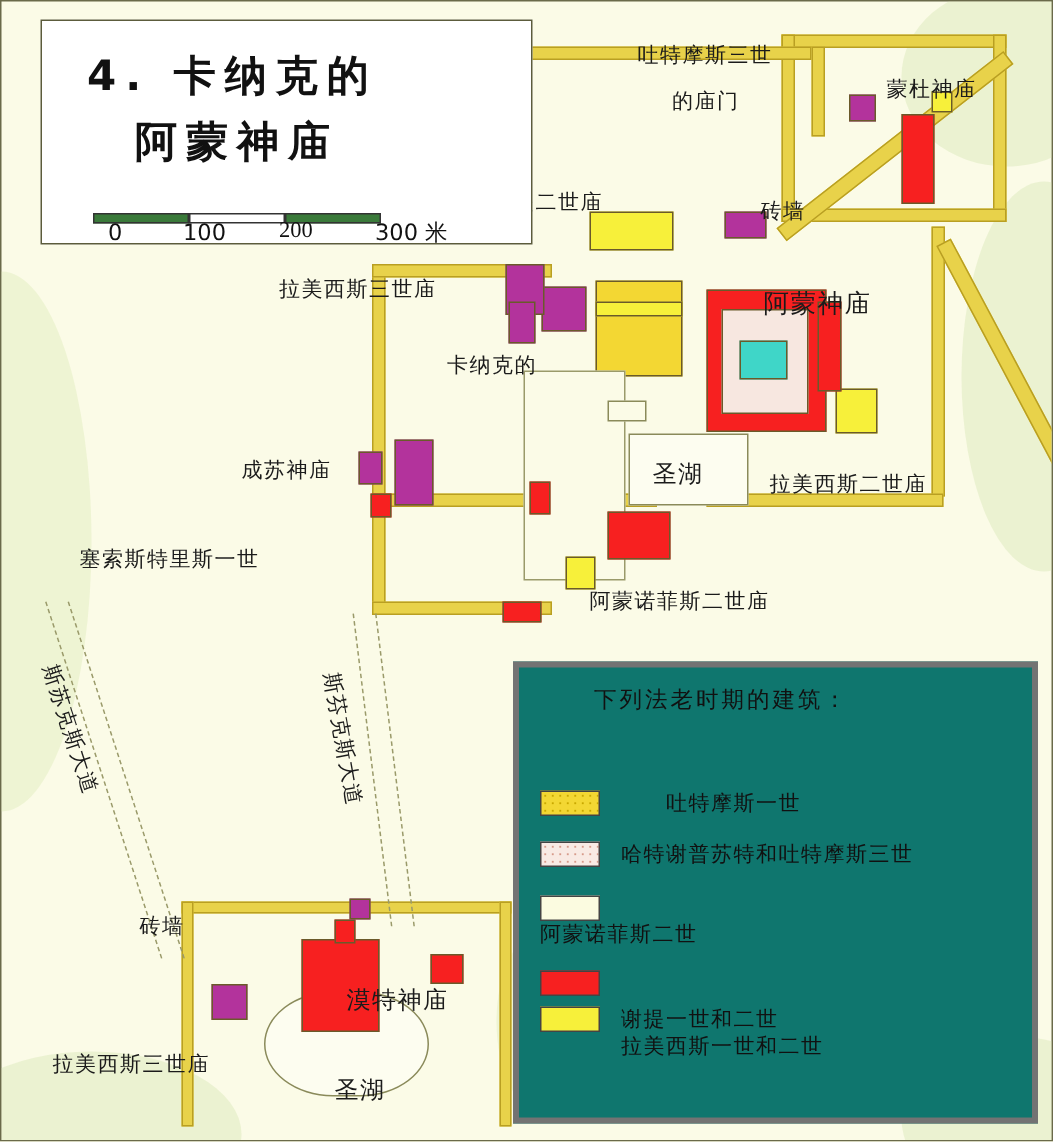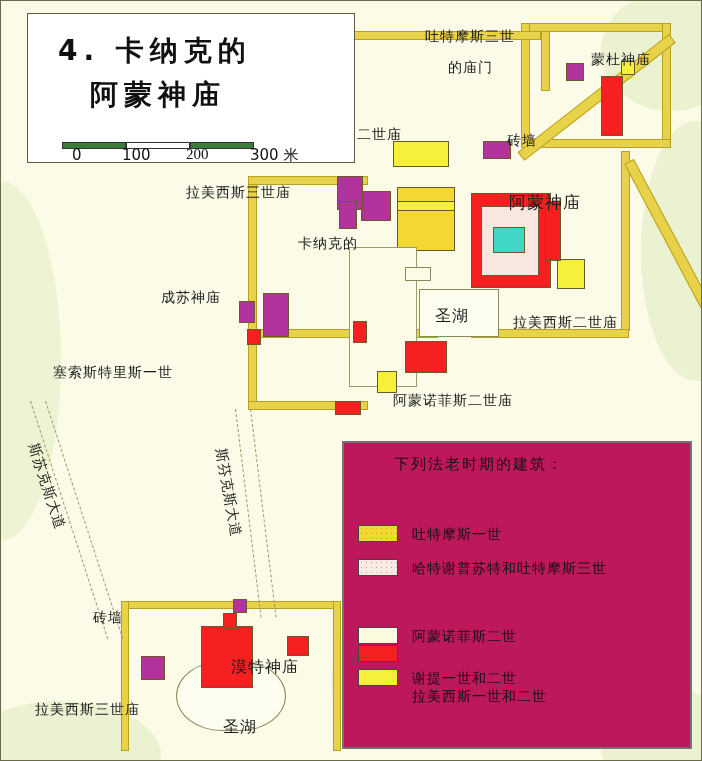--- a/index.html
+++ b/index.html
@@ -40,21 +40,21 @@
     position:absolute;left:62px;top:62px;font-size:28px;font-weight:bold;letter-spacing:6px;color:#111;
   }
   
   #scale{position:absolute;left:34px;top:128px;width:218px;height:10px;}
   #scale .seg{position:absolute;top:0;height:7px;border:1px solid #333;box-sizing:border-box;}
   #scale-labels{position:absolute;left:26px;top:132px;width:250px;height:22px;}
   #scale-labels span{position:absolute;font-size:15px;color:#111;}
   
   #legend{
     position:absolute;left:341px;top:440px;width:350px;height:308px;
-    background:#be185d;border:2px solid #737373;box-sizing:border-box;
+    background:#0f766e;border:4px solid #737373;box-sizing:border-box;
   }
   #legend .leg-title{
     position:absolute;left:50px;top:12px;font-size:15px;letter-spacing:2px;color:#111;
   }
   .leg-row{position:absolute;left:14px;display:flex;align-items:flex-start;}
   .swatch{
     width:40px;height:17px;border:1px solid #444;box-sizing:border-box;flex:0 0 auto;margin-right:14px;
   }
   .leg-text{font-size:14px;line-height:18px;color:#111;letter-spacing:1px;}
   
@@ -138,21 +138,21 @@
   <div class="bldg" style="left:232px;top:598px;width:14px;height:14px;background:#b3339c;"></div>
 
   <div class="lbl" style="left:424px;top:27px;">吐特摩斯三世</div>
   <div class="lbl" style="left:447px;top:58px;">的庙门</div>
   <div class="lbl" style="left:590px;top:50px;">蒙杜神庙</div>
   <div class="lbl" style="left:326px;top:125px;">谢提二世庙</div>
   <div class="lbl" style="left:506px;top:131px;">砖墙</div>
   <div class="lbl" style="left:508px;top:190px;font-size:17px;">阿蒙神庙</div>
   <div class="lbl" style="left:185px;top:183px;">拉美西斯三世庙</div>
   <div class="lbl" style="left:297px;top:234px;">卡纳克的</div>
-  <div class="lbl" style="left:160px;top:288px;">成苏神庙</div>
+  <div class="lbl" style="left:160px;top:304px;">成苏神庙</div>
   <div class="lbl" style="left:434px;top:305px;font-size:16px;">圣湖</div>
   <div class="lbl" style="left:512px;top:313px;">拉美西斯二世庙</div>
   <div class="lbl" style="left:52px;top:363px;">塞索斯特里斯一世</div>
   <div class="lbl" style="left:392px;top:391px;">阿蒙诺菲斯二世庙</div>
   <div class="lbl" style="left:40px;top:440px;transform:rotate(72deg);transform-origin:left top;">斯苏克斯大道</div>
   <div class="lbl" style="left:228px;top:446px;transform:rotate(80deg);transform-origin:left top;">斯芬克斯大道</div>
   <div class="lbl" style="left:92px;top:608px;">砖墙</div>
   <div class="lbl" style="left:230px;top:656px;font-size:16px;">漠特神庙</div>
   <div class="lbl" style="left:222px;top:716px;font-size:16px;">圣湖</div>
   <div class="lbl" style="left:34px;top:700px;">拉美西斯三世庙</div>
@@ -170,31 +170,31 @@
       <span style="left:68px;">100</span>
       <span style="left:132px;font-family:Liberation Serif, serif;">200</span>
       <span style="left:196px;">300 米</span>
     </div>
   </div>
 
   <div id="legend">
     <div class="leg-title">下列法老时期的建筑：</div>
 
 
-    <div class="leg-row" style="top:82px;">
+    <div class="leg-row" style="top:82px;gap:30px;">
       <div class="swatch" style="background:#f3d733;background-image:radial-gradient(#c9a800 18%,transparent 19%);background-size:5px 5px;"></div>
       <div class="leg-text">吐特摩斯一世</div>
     </div>
 
     <div class="leg-row" style="top:116px;">
       <div class="swatch" style="background:#f9eae4;background-image:radial-gradient(#d79a8a 18%,transparent 19%);background-size:5px 5px;"></div>
       <div class="leg-text" style="max-width:250px;white-space:pre-wrap;">哈特谢普苏特和吐特摩斯三世</div>
     </div>
 
-    <div class="leg-row" style="top:184px;">
+    <div class="leg-row" style="top:152px;flex-direction:column;">
       <div class="swatch" style="background:#fbfbe0;"></div>
       <div class="leg-text">阿蒙诺菲斯二世</div>
     </div>
 
     <div class="leg-row" style="top:202px;">
       <div class="swatch" style="background:#f72020;"></div>
     </div>
 
     <div class="leg-row" style="top:226px;">
       <div class="swatch" style="background:#f7f03a;"></div>

